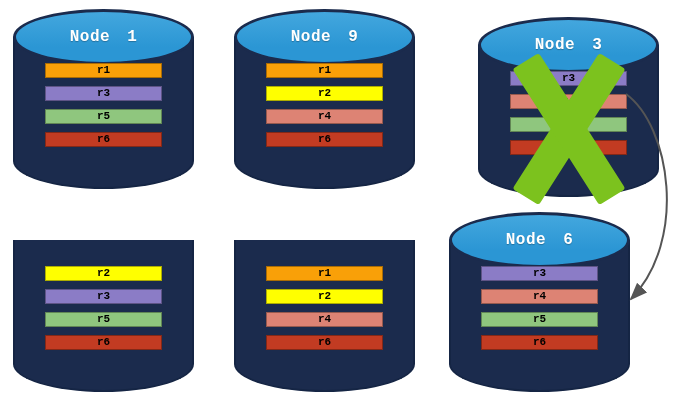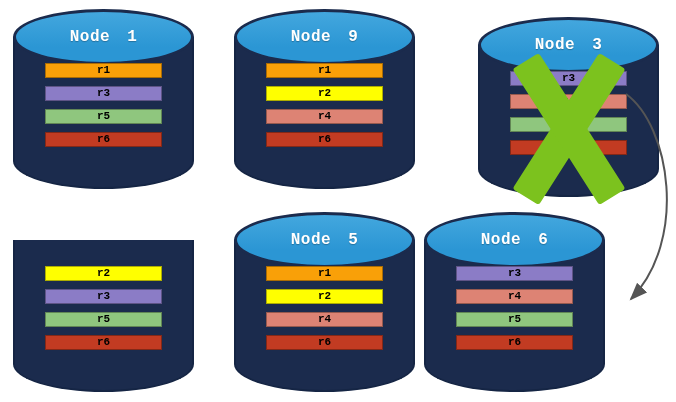--- a/index.html
+++ b/index.html
@@ -14,21 +14,21 @@
   .node {
     position: absolute;
     width: 181px;
     height: 180px;
   }
   .n1 { left: 13px;  top: 9px; }
   .n2 { left: 234px; top: 9px; }
   .n3 { left: 449px; top: 17px; margin-left: 29px; }
   .n4 { left: 13px;  top: 212px; }
   .n5 { left: 234px; top: 212px; }
-  .n6 { left: 424px; top: 212px; }
+  .n6 { left: 449px; top: 212px; }
 
   .cyl-body {
     position: absolute;
     left: 0; right: 0;
     top: 28px; bottom: 0;
     background-color: #1b2b4d;
     border: 2px solid #152544;
     border-top: none;
     border-radius: 0 0 50% 50% / 0 0 28px 28px;
     box-sizing: border-box;
@@ -146,23 +146,20 @@
     <div class="bars">
       <div class="bar" style="background-color: rgb(255, 255, 0);">r2</div>
       <div class="bar" style="background-color: rgb(139, 124, 198);">r3</div>
       <div class="bar" style="background-color: rgb(143, 198, 126);">r5</div>
       <div class="bar" style="background-color: rgb(194, 59, 34);">r6</div>
     </div>
   </div>
 
   <div class="node n5">
     <div class="cyl-body" style="background-color: rgb(27, 43, 77);"></div>
-    <div class="cyl-top">
-      <span class="node-title">Node 5</span>
-    </div>
     <div class="bars">
       <div class="bar" style="background-color: rgb(249, 160, 8);">r1</div>
       <div class="bar" style="background-color: rgb(255, 255, 0);">r2</div>
       <div class="bar" style="background-color: rgb(221, 131, 116);">r4</div>
       <div class="bar" style="background-color: rgb(194, 59, 34);">r6</div>
     </div>
   </div>
 
   <div class="node n6">
     <div class="cyl-body" style="background-color: rgb(27, 43, 77);"></div>

